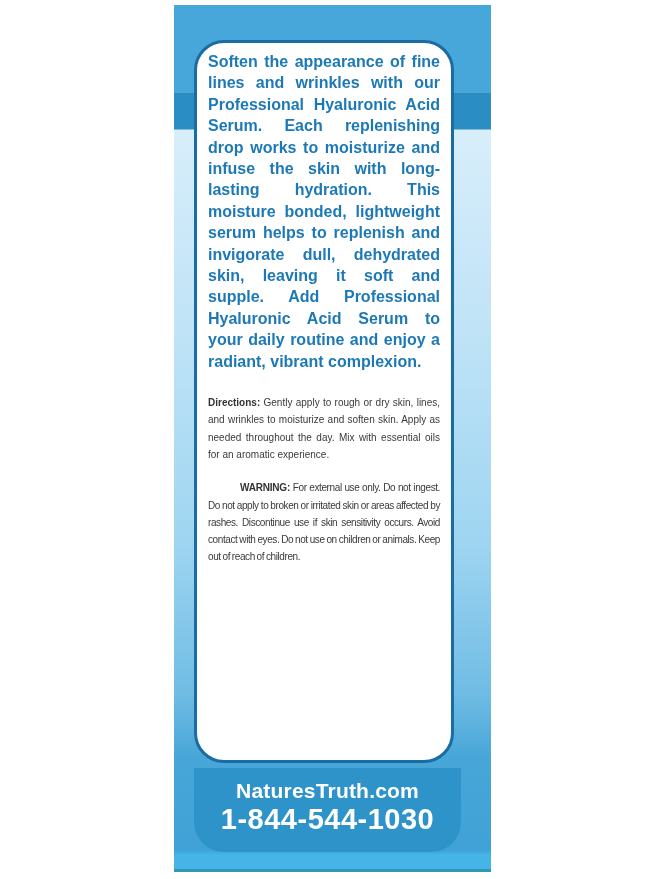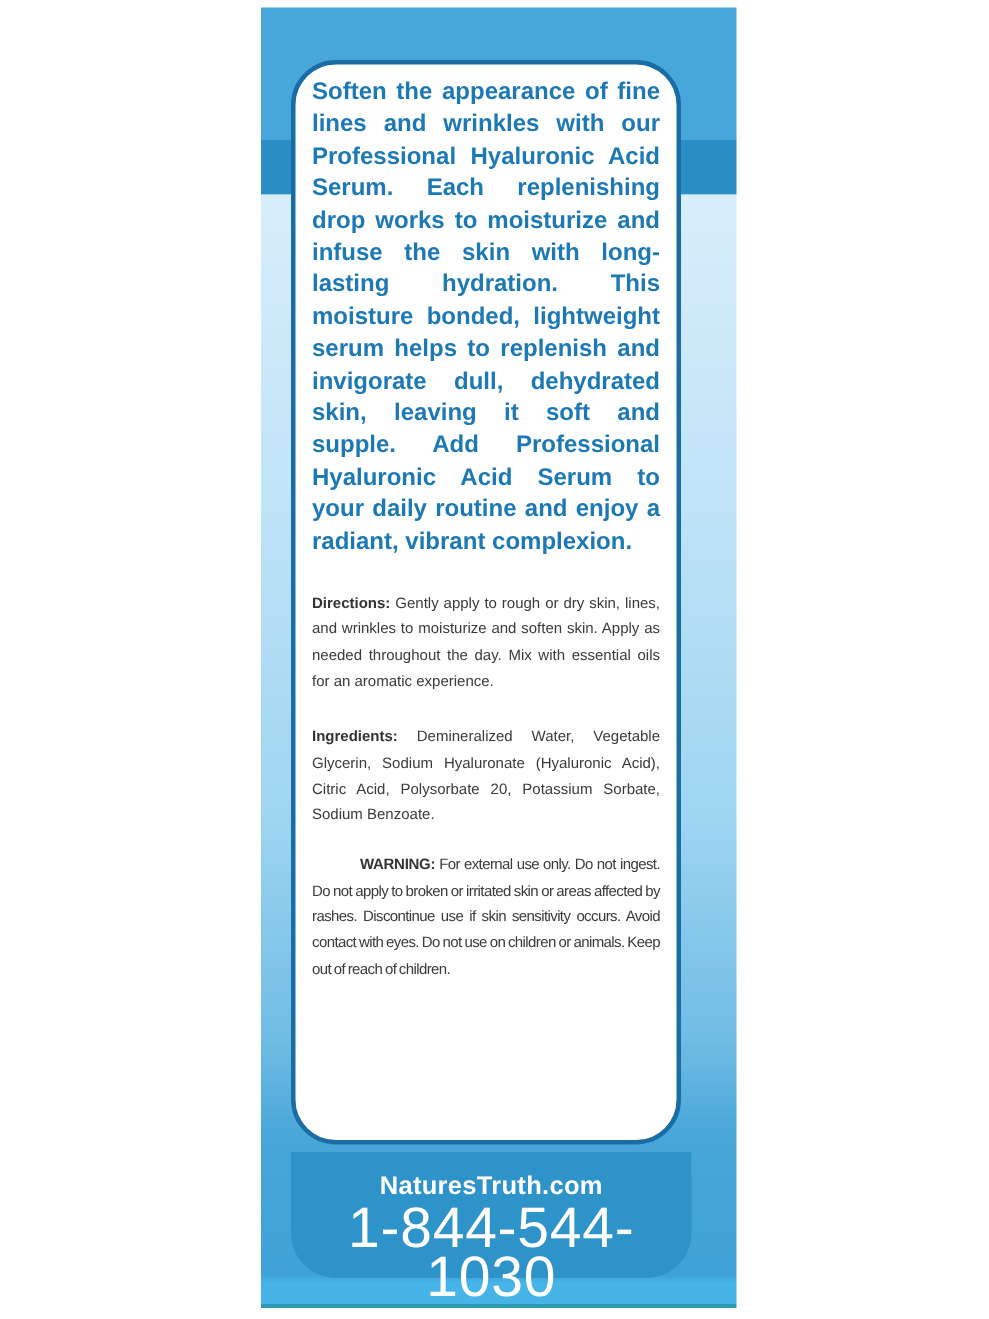--- a/index.html
+++ b/index.html
@@ -42,39 +42,38 @@
     margin-top:16px;letter-spacing:-0.4px;word-spacing:-0.6px;
   }
   .para.warning strong{letter-spacing:-0.2px;margin-left:32px;}
   
   .footer-bar{
     position:absolute;left:20px;top:763px;width:267px;height:84px;
     background:#2e93c8;border-radius:0 0 30px 30px;
     text-align:center;color:#ffffff;
   }
   .site{
-    margin-top:11px;font-size:17px;line-height:24px;font-weight:bold;letter-spacing:0.2px;
+    margin-top:11px;font-size:21px;line-height:24px;font-weight:bold;letter-spacing:0.2px;
   }
   .phone{
-    font-size:38px;line-height:33px;font-weight:normal;letter-spacing:0.5px;
+    font-size:29px;line-height:33px;font-weight:bold;letter-spacing:0.5px;
   }
 </style>
 </head>
 <body>
 
 <div class="stage">
   <div class="box">
 
     <div class="label-panel">
 
       <p class="intro">Soften the appearance of fine lines and wrinkles with our Professional Hyaluronic Acid Serum. Each replenishing drop works to moisturize and infuse the skin with long-lasting hydration. This moisture bonded, lightweight serum helps to replenish and invigorate dull, dehydrated skin, leaving it soft and supple. Add Professional Hyaluronic Acid Serum to your daily routine and enjoy a radiant, vibrant complexion.</p>
 
       <p class="para directions"><strong>Directions:</strong><span> Gently apply to rough or dry skin, lines, and wrinkles to moisturize and soften skin. Apply as needed throughout the day. Mix with essential oils for an aromatic experience.</span></p>
 
-      <p class="para ingredients"><strong>Ingredients:</strong><span> Demineralized Water, Vegetable Glycerin, Sodium Hyaluronate (Hyaluronic Acid), Citric Acid, Polysorbate 20, Potassium Sorbate, Sodium Benzoate.</span></p>
 
       <p class="para warning"><strong>WARNING:</strong><span> For external use only. Do not ingest. Do not apply to broken or irritated skin or areas affected by rashes. Discontinue use if skin sensitivity occurs. Avoid contact with eyes. Do not use on children or animals. Keep out of reach of children.</span></p>
 
     </div>
 
     <div class="footer-bar">
       <div class="site">NaturesTruth.com</div>
       <div class="phone">1-844-544-1030</div>
     </div>
 

